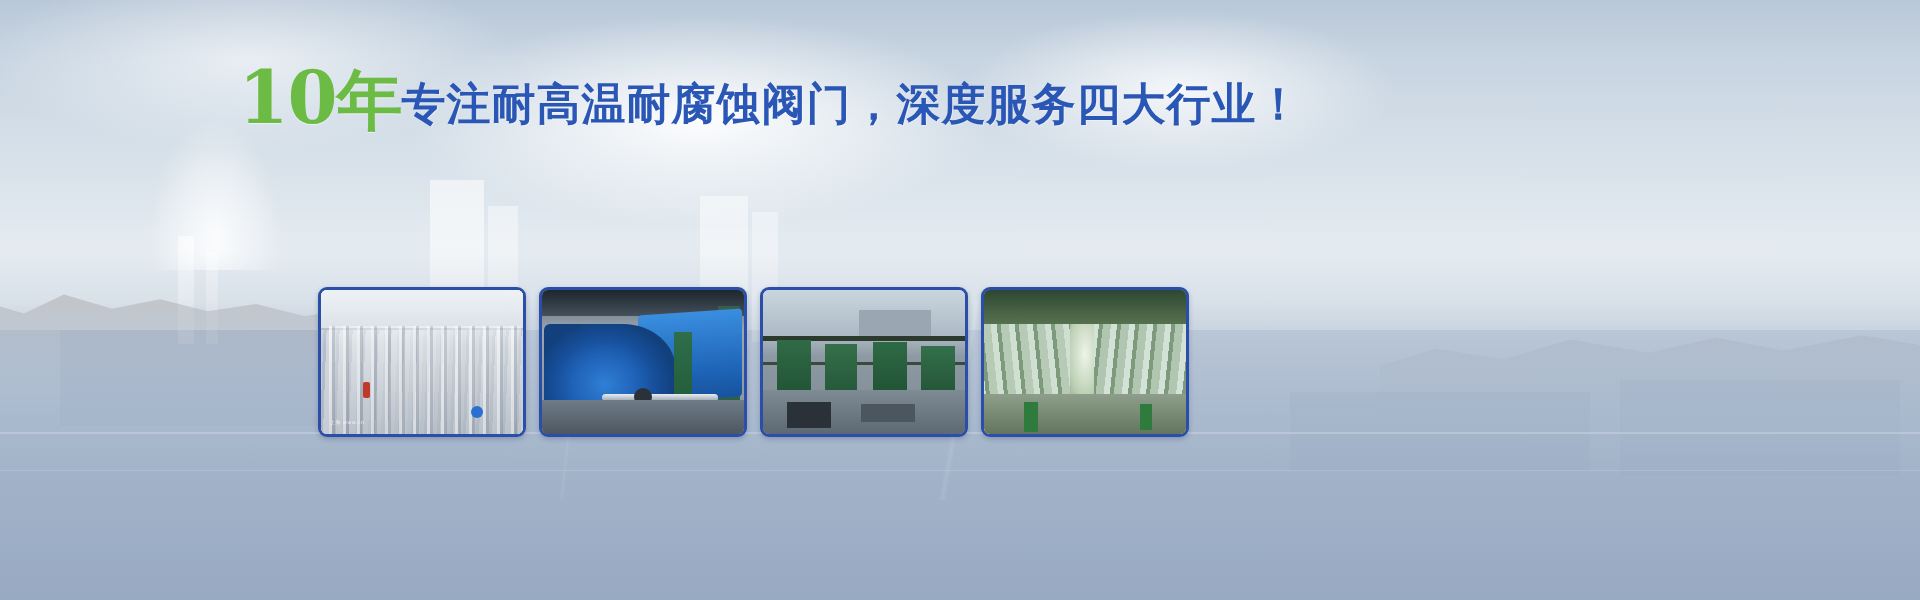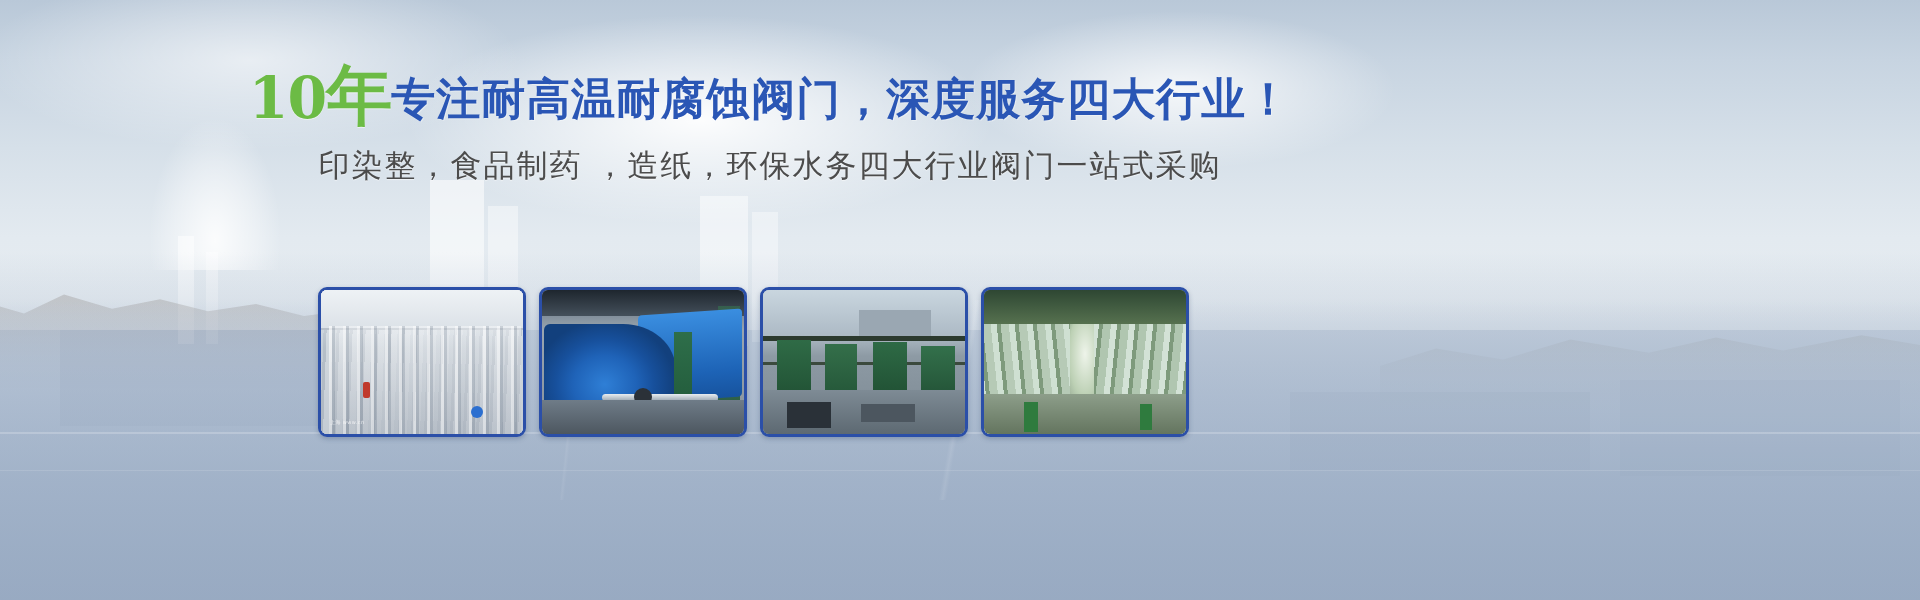--- a/index.html
+++ b/index.html
@@ -88,21 +88,21 @@
   }
   .headline .years {
     font-family:"DejaVu Serif","Liberation Serif",serif;
     font-size:66px; font-weight:bold;
     color:#6cb councils;
     color:#6cbb45;
     letter-spacing:-1px;
     vertical-align:-4px;
     text-shadow:0 1px 0 rgba(255,255,255,.5);
   }
-  .headline .years .num { font-size:57px; }
+  .headline .years .num { font-size:72px; }
   .headline .main {
     font-family:"DejaVu Sans","Liberation Sans",sans-serif;
     font-size:44px; font-weight:bold;
     color:#2a56b5;
     letter-spacing:1px;
     text-shadow:1px 1px 0 rgba(255,255,255,.35);
   }
   .subhead {
     position:absolute; left:0; top:145px; width:1540px;
     text-align:center; white-space:nowrap;
@@ -229,21 +229,20 @@
   <div class="sil-d bldg1"></div>
   <div class="sil-d bldg2"></div>
   <div class="sil-d bldg3"></div>
   <div class="road"></div>
   <div class="road2"></div>
   <div class="wire"></div>
   <div class="bg-haze"></div>
 
   <div class="headline"><span class="years"><span class="num">10</span><span>年</span></span><span class="main">专注耐高温耐腐蚀阀门，深度服务四大行业！</span></div>
 
-  <div class="subhead">印染整，食品制药 ，造纸，环保水务四大行业阀门一站式采购</div>
 
   <div class="cards">
 
     <div class="card">
       <div class="ph ph1"></div>
       <div class="p1-red"></div>
       <div class="p1-blue"></div>
       <div class="p1-wm">上海 www.cn</div>
     </div>
 

